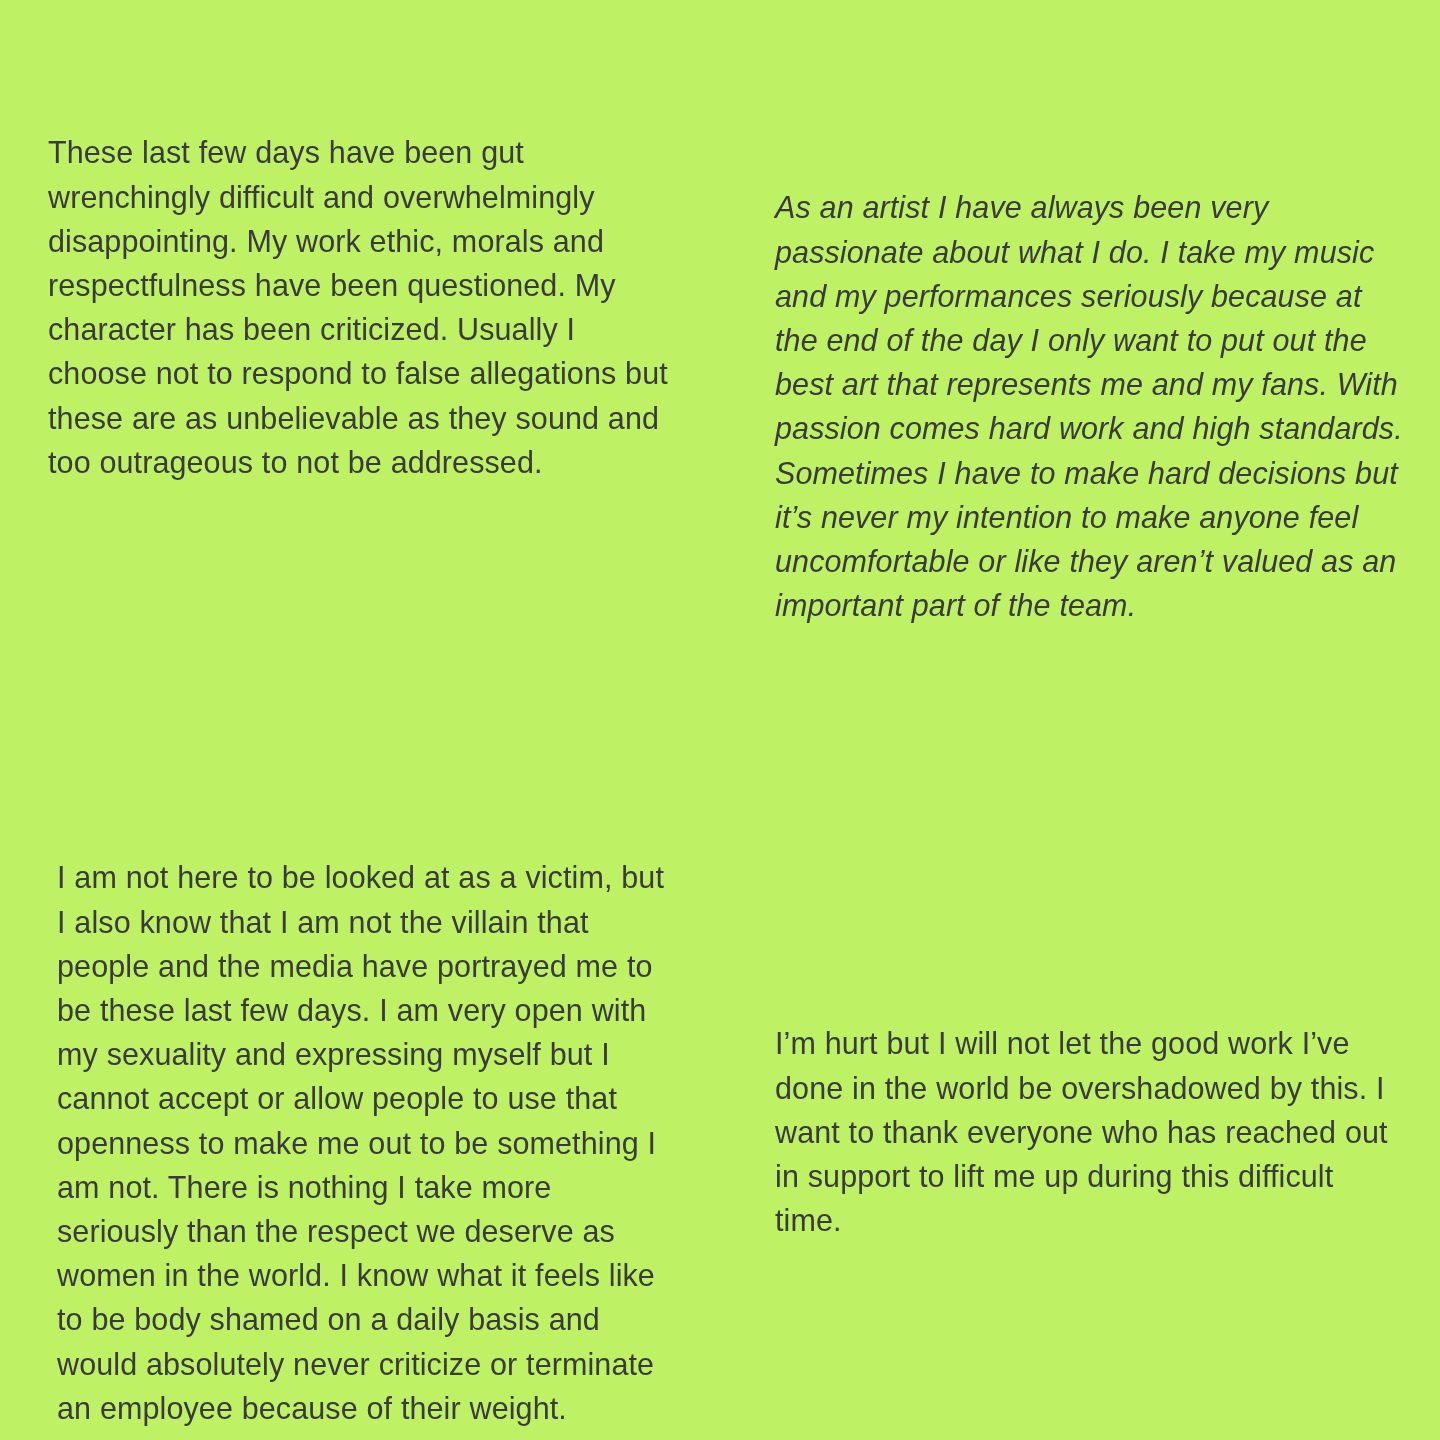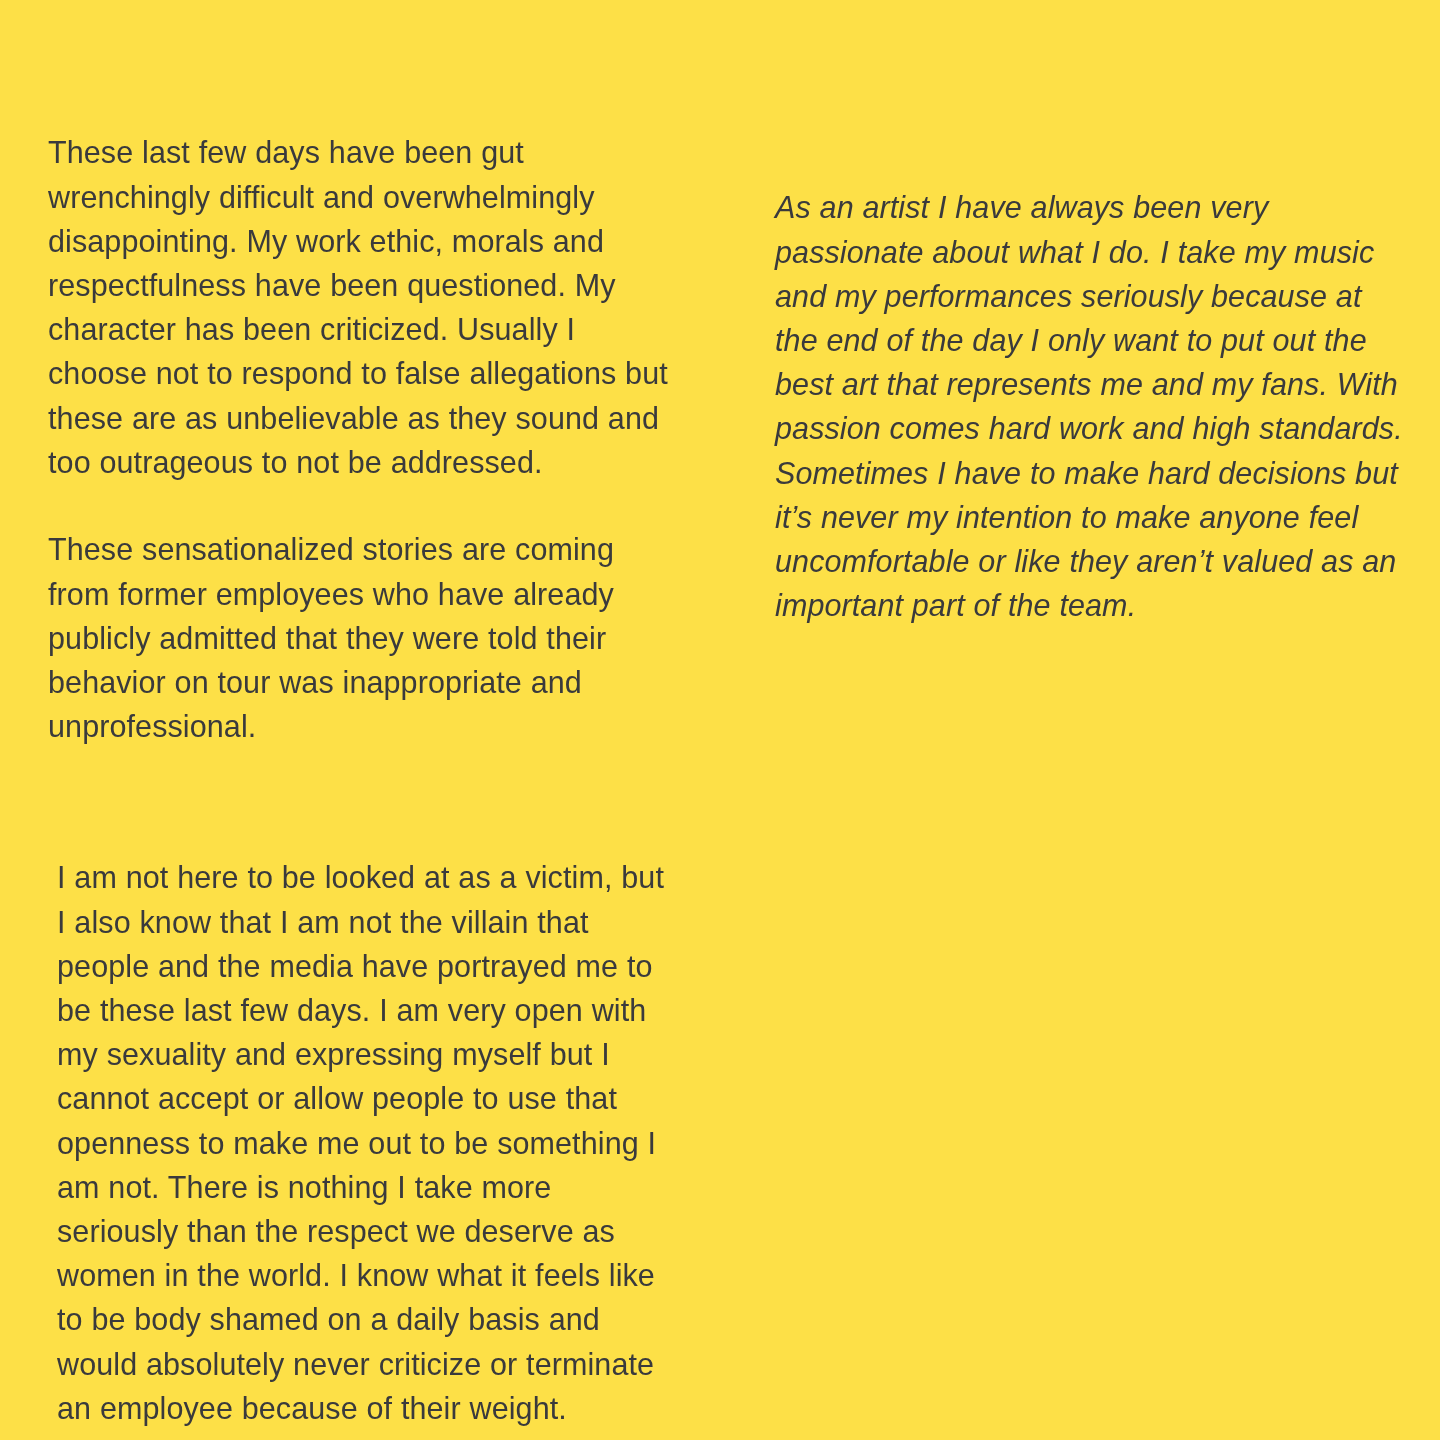--- a/index.html
+++ b/index.html
@@ -14,21 +14,21 @@
     background: #ffffff;
     font-family: "Liberation Sans", "DejaVu Sans", sans-serif;
     overflow: hidden;
     position: relative;
     -webkit-font-smoothing: antialiased;
   }
 
   .statement-sheet {
     position: absolute;
     inset: 0;
-    background: #fde047;
+    background: #bef264;
   }
 
   
   .column {
     position: absolute;
     top: 0;
     height: 1440px;
   }
 
   .column-left {
@@ -94,32 +94,32 @@
 <body>
 
 <div class="statement-sheet">
 
   <div class="column column-left">
 
     <div class="text-block block-left-a">
       <p class="para">These last few days have been gut wrenchingly difficult and overwhelmingly disappointing. My work ethic, morals and respectfulness have been questioned. My character has been criticized. Usually I choose not to respond to false allegations but these are as unbelievable as they sound and too outrageous to not be addressed.</p>
     </div>
 
-    <div class="text-block block-left-b">
-      <p class="para">These sensationalized stories are coming from former employees who have already publicly admitted that they were told their behavior on tour was inappropriate and unprofessional.</p>
-    </div>
 
     <div class="text-block block-left-c">
       <p class="para">I am not here to be looked at as a victim, but I also know that I am not the villain that people and the media have portrayed me to be these last few days. I am very open with my sexuality and expressing myself but I cannot accept or allow people to use that openness to make me out to be something I am not. There is nothing I take more seriously than the respect we deserve as women in the world. I know what it feels like to be body shamed on a daily basis and would absolutely never criticize or terminate an employee because of their weight.</p>
     </div>
 
   </div>
 
   <div class="column column-right">
 
     <div class="text-block block-right-a">
       <p class="para">As an artist I have always been very passionate about what I do. I take my music and my performances seriously because at the end of the day I only want to put out the best art that represents me and my fans. With passion comes hard work and high standards. Sometimes I have to make hard decisions but it’s never my intention to make anyone feel uncomfortable or like they aren’t valued as an important part of the team.</p>
     </div>
 
+    <div class="text-block block-right-b">
+      <p class="para">I’m hurt but I will not let the good work I’ve done in the world be overshadowed by this. I want to thank everyone who has reached out in support to lift me up during this difficult time.</p>
+    </div>
 
   </div>
 
 </div>
 
 </body></html>

